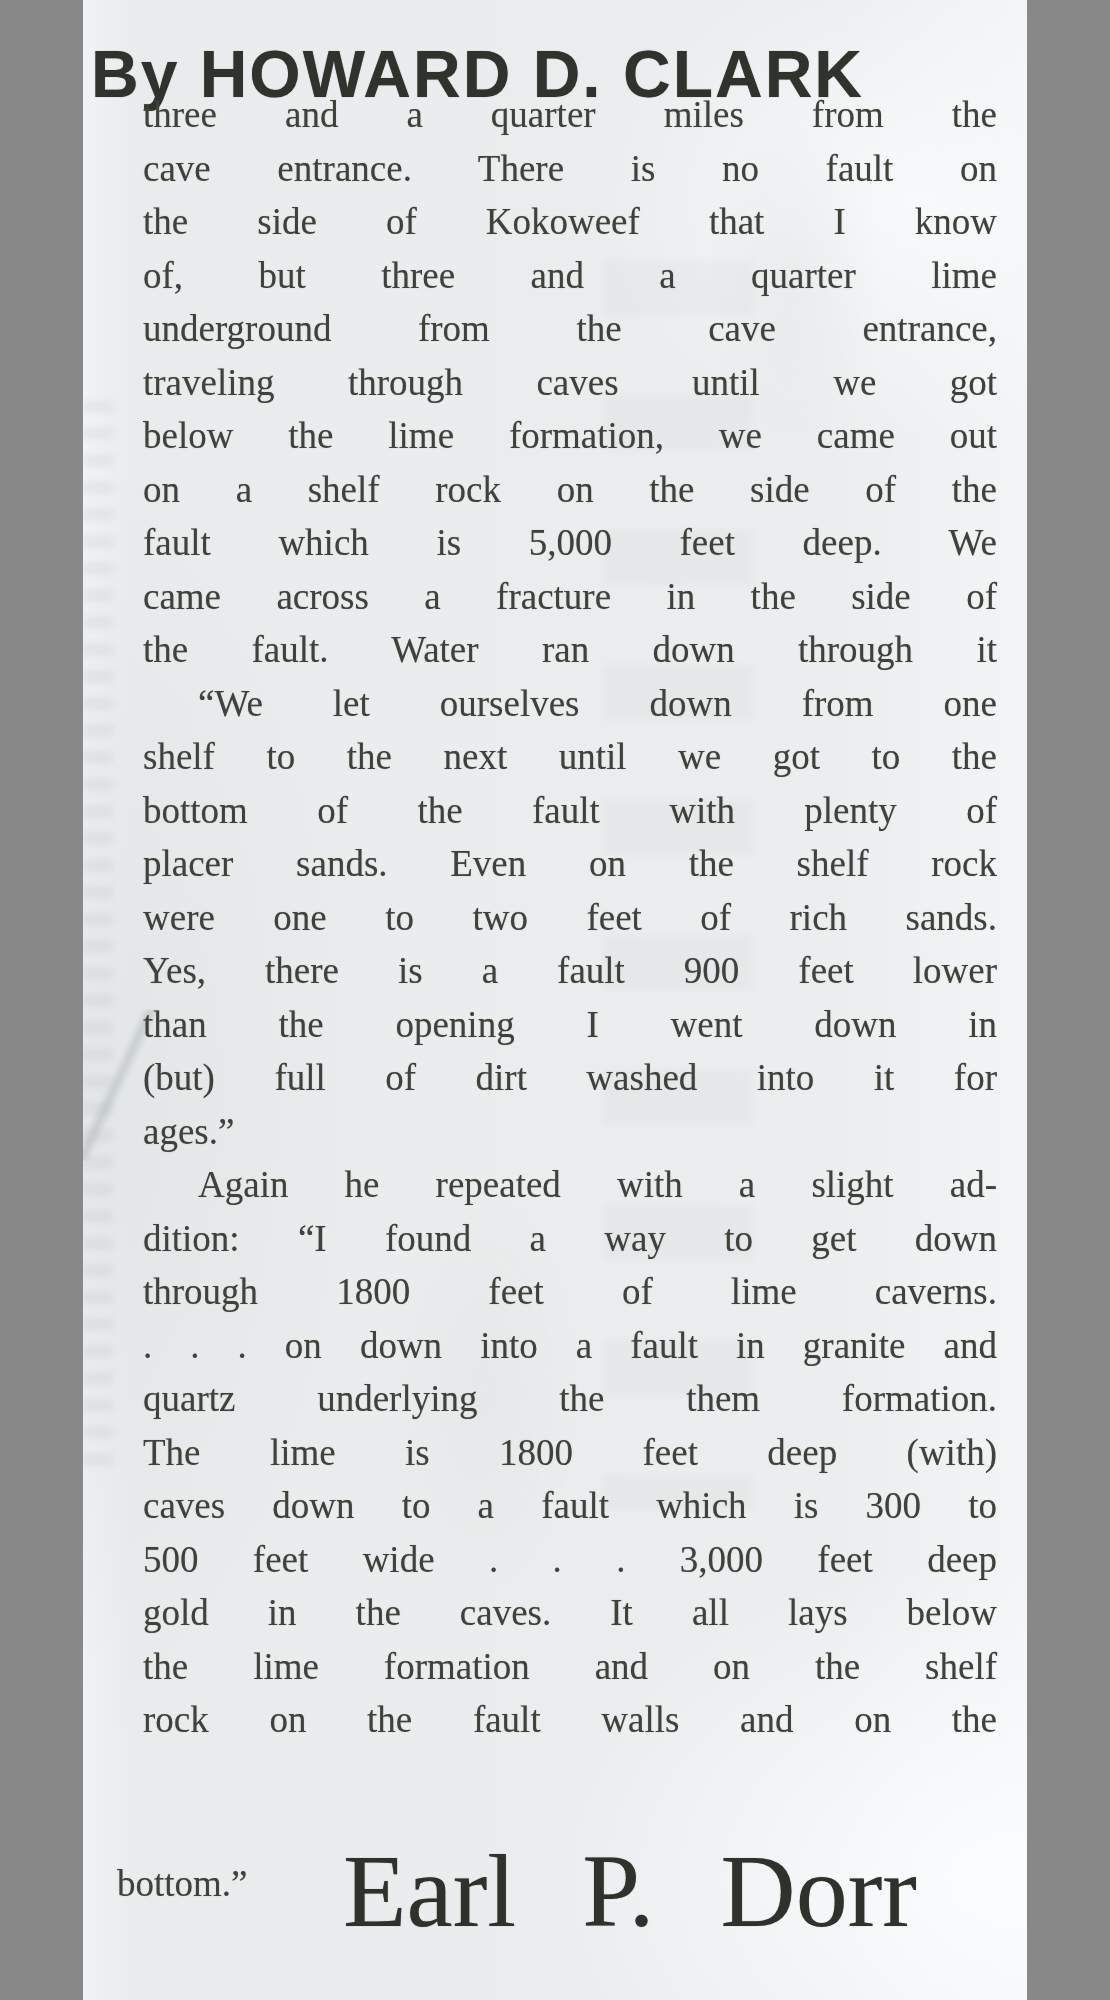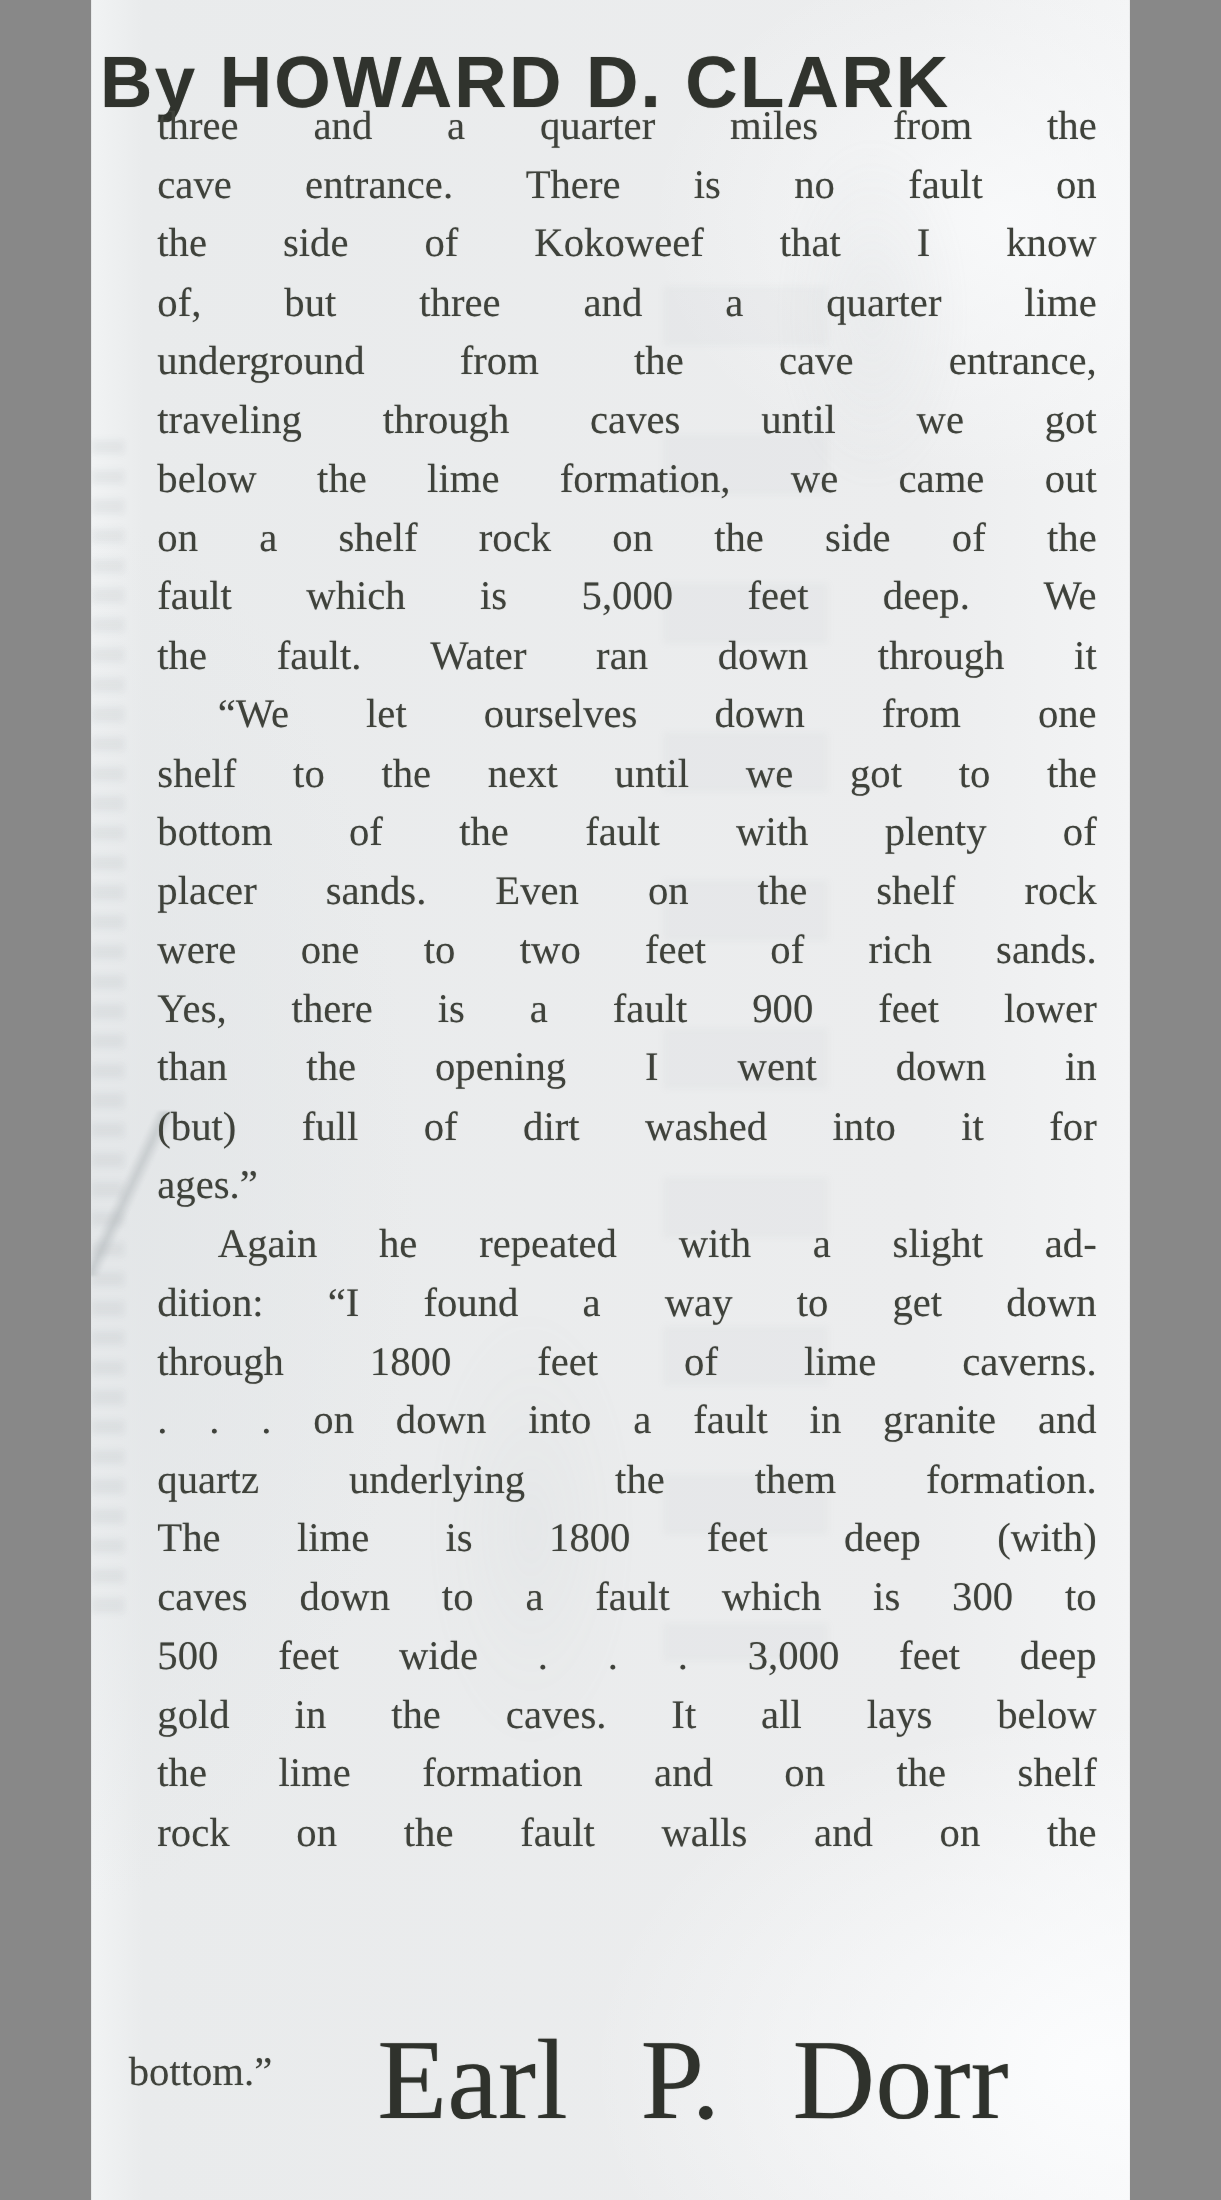--- a/index.html
+++ b/index.html
@@ -117,20 +117,21 @@
   <div class="column" id="body-lines">
       <div class="bodyline">three and a quarter miles from the</div>
       <div class="bodyline">cave entrance. There is no fault on</div>
       <div class="bodyline">the side of Kokoweef that I know</div>
       <div class="bodyline">of, but three and a quarter lime</div>
       <div class="bodyline">underground from the cave entrance,</div>
       <div class="bodyline">traveling through caves until we got</div>
       <div class="bodyline">below the lime formation, we came out</div>
       <div class="bodyline">on a shelf rock on the side of the</div>
       <div class="bodyline">fault which is 5,000 feet deep. We</div>
+      <div class="bodyline">came across a fracture in the side of</div>
       <div class="bodyline">the fault. Water ran down through it</div>
       <div class="bodyline indent">“We let ourselves down from one</div>
       <div class="bodyline">shelf to the next until we got to the</div>
       <div class="bodyline">bottom of the fault with plenty of</div>
       <div class="bodyline">placer sands. Even on the shelf rock</div>
       <div class="bodyline">were one to two feet of rich sands.</div>
       <div class="bodyline">Yes, there is a fault 900 feet lower</div>
       <div class="bodyline">than the opening I went down in</div>
       <div class="bodyline">(but) full of dirt washed into it for</div>
       <div class="bodyline lastline">ages.”</div>

